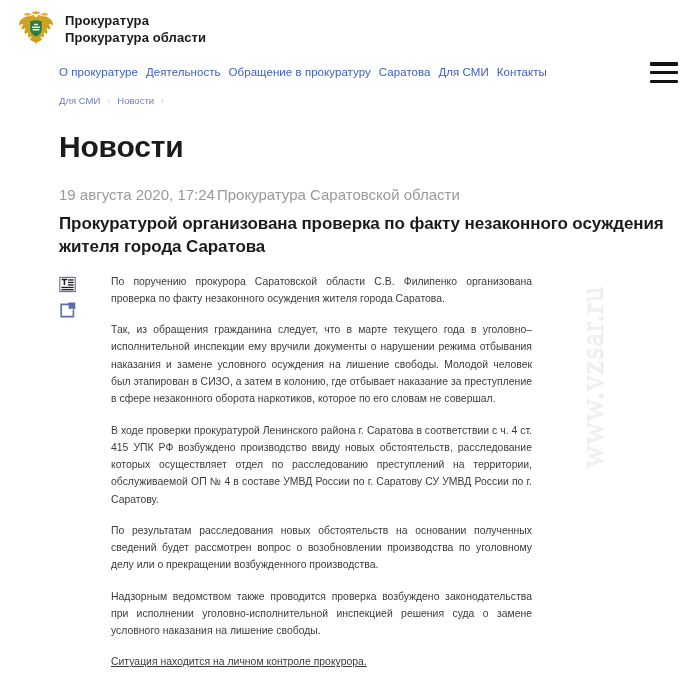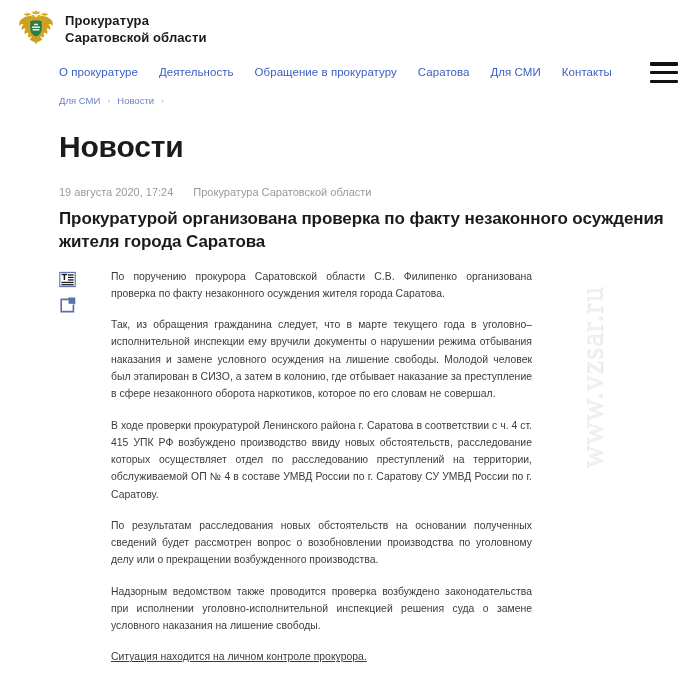--- a/index.html
+++ b/index.html
@@ -66,21 +66,21 @@
     line-height: 1.32;
     color: #1b1b1b;
     letter-spacing: .1px;
   }
   .brand-text div { white-space: nowrap; }
 
   
   .nav {
     display: flex;
     align-items: center;
-    gap: 21px;
+    gap: 8px;
     padding: 17px 0 0 59px;
     position: relative;
     text-align: right;
   }
   .nav a {
     font-size: 11.5px;
     color: #3b5ec0;
     text-decoration: none;
     white-space: nowrap;
     letter-spacing: .05px;
@@ -134,24 +134,24 @@
   .page-title {
     font-size: 30px;
     font-weight: bold;
     color: #1b1b1b;
     margin: 24px 0 0 0;
     letter-spacing: -.2px;
   }
 
   .meta {
     margin-top: 22px;
-    font-size: 11px;
+    font-size: 15px;
     color: #9a9a9a;
     display: flex;
-    gap: 20px;
+    gap: 2px;
     align-items: flex-start;
   }
 
   .article-title {
     margin-top: 9px;
     font-size: 17px;
     font-weight: bold;
     line-height: 1.37;
     color: #1b1b1b;
     max-width: 625px;
@@ -219,21 +219,21 @@
 
             <path d="M19 27 c-2.6 0-5 1.2-6.2 3 1 1.7 3 2.9 5.2 3.2 l1 2.6 1-2.6 c2.2-.3 4.2-1.5 5.2-3.2 -1.2-1.8-3.6-3-6.2-3z" fill="#cfa01e"></path>
 
             <path d="M19 10.8 c-2.6 0-5 .5-6.4 1.1 v7.6 c0 4.2 3 7.3 6.4 8.7 3.4-1.4 6.4-4.5 6.4-8.7 v-7.6 c-1.4-.6-3.8-1.1-6.4-1.1z" fill="#2e7d46" stroke="#d7b23a" stroke-width="1"></path>
             <path d="M15 17.5 h8 v1.6 h-8z M15.6 20 h6.8 v1.4 h-6.8z M17 14.8 h4 v1.5 h-4z" fill="#f2efe2"></path>
           </g>
         </svg>
       </div>
       <div class="brand-text">
         <div>Прокуратура</div>
-        <div>Саратовской области</div>
+        <div>Прокуратура области</div>
       </div>
     </div>
 
     <nav class="nav">
       <a href="#">О прокуратуре</a>
       <a href="#">Деятельность</a>
       <a href="#">Обращение в прокуратуру</a>
       <a href="#">Саратова</a>
       <a href="#">Для СМИ</a>
       <a href="#">Контакты</a>

